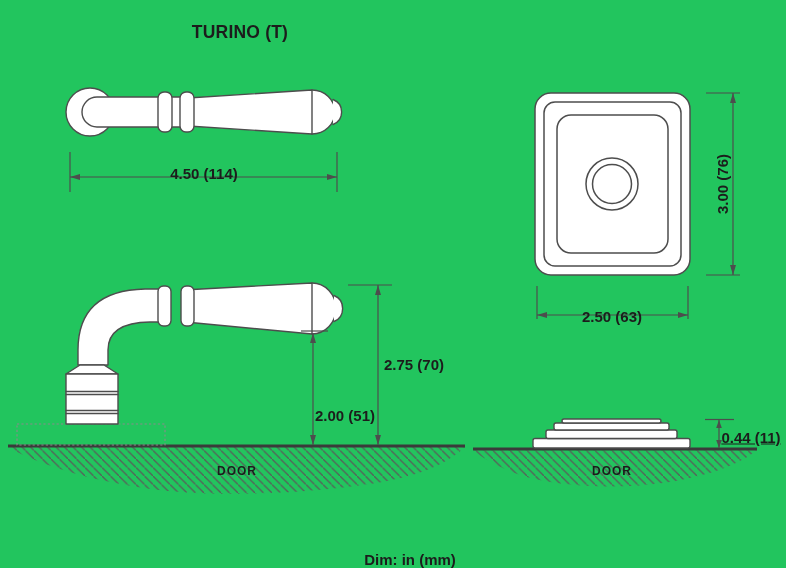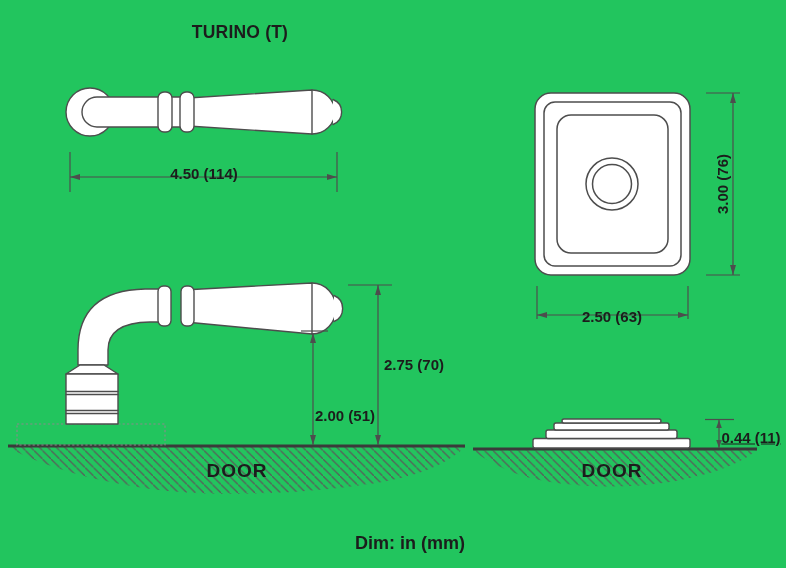--- a/index.html
+++ b/index.html
@@ -26,22 +26,22 @@
     color: #1c1c1c;
     font-weight: bold;
     white-space: nowrap;
     user-select: none;
   }
   .title { font-size: 17.5px; letter-spacing: 0.2px; }
   .dim   { font-size: 15px; }
   .dim-rot {
     transform: translate(-50%, -50%) rotate(-90deg);
   }
-  .door  { font-size: 19px; letter-spacing: 1px; }
-  .caption { font-size: 18px; }
+  .door  { font-size: 12px; letter-spacing: 1px; }
+  .caption { font-size: 15px; margin-top: 16px; }
 </style>
 </head>
 <body>
 
 <div class="canvas">
 
   <svg width="786" height="568" viewBox="0 0 786 568">
     <defs>
       <pattern id="hatch" patternUnits="userSpaceOnUse" width="8.5" height="8.5">
         <line x1="-2" y1="-2" x2="10.5" y2="10.5" stroke="#5a5a5a" stroke-width="1.2"></line>

